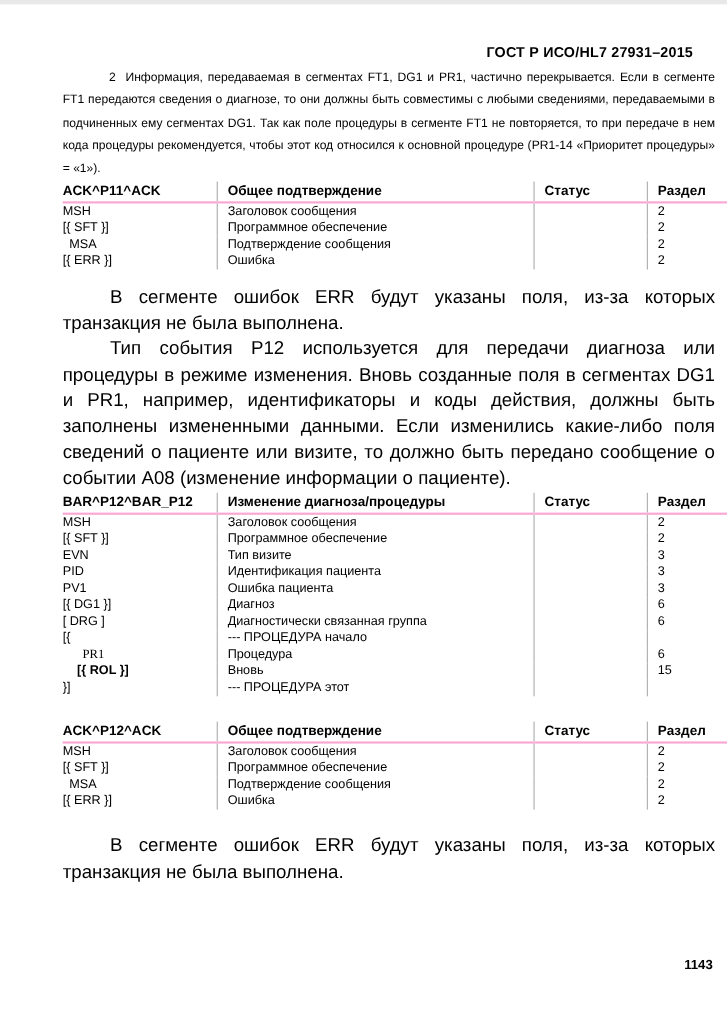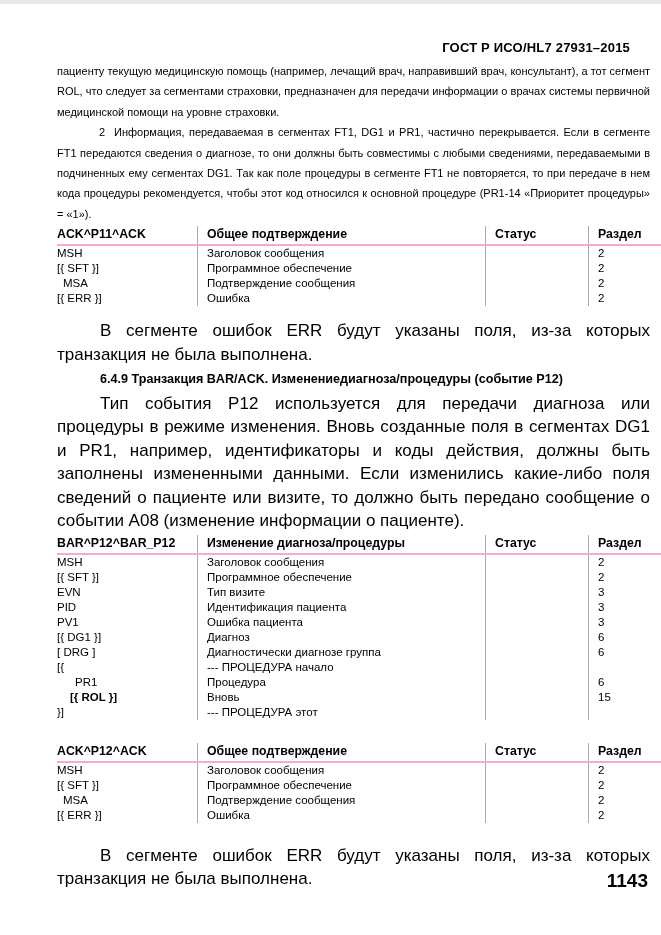--- a/index.html
+++ b/index.html
@@ -74,37 +74,36 @@
   table.message-table th:first-child,
   table.message-table td:first-child { padding-left: 0; }
   table.message-table th:nth-child(n+2),
   table.message-table td:nth-child(n+2) { border-left: 1px solid #ababab; }
   table.message-table th:nth-child(1) { width: 140px; }
   table.message-table th:nth-child(2) { width: 278px; }
   table.message-table th:nth-child(3) { width: 93px; }
   table.message-table th:nth-child(4) { width: 82px; }
   td.indent-1 { padding-left: 6px !important; }
   td.indent-2 { padding-left: 13px !important; font-weight: bold; }
-  td.indent-3 { padding-left: 18px !important; }
+  td.indent-3 { padding-left: 18px !important; font-family: Liberation Serif, serif; }
   .page-number {
     position: absolute;
     top: 866px;
     right: 13px;
-    font-size: 19px;
+    font-size: 12px;
     font-weight: bold;
   }
 </style>
 </head>
 <body>
 
 <div class="page">
 
   <div class="running-header">ГОСТ Р ИСО/HL7 27931–2015</div>
 
-  <p class="note-para">пациенту текущую медицинскую помощь (например, лечащий врач, направивший врач, консультант), а тот сегмент ROL, что следует за сегментами страховки, предназначен для передачи информации о врачах си­стемы первичной медицинской помощи на уровне страховки.</p>
 
   <p class="note-para indented">2&nbsp; Информация, передаваемая в сегментах FT1, DG1 и PR1, частично перекрывается. Если в сег­менте FT1 передаются сведения о диагнозе, то они должны быть совместимы с любыми сведениями, пере­даваемыми в подчиненных ему сегментах DG1. Так как поле процедуры в сегменте FT1 не повторяется, то при передаче в нем кода процедуры рекомендуется, чтобы этот код относился к основной процедуре (PR1-14 «Приоритет процедуры» = «1»).</p>
 
   <table class="message-table">
       <thead>
         <tr>
           <th>ACK^P11^ACK</th>
           <th>Общее подтверждение</th>
           <th>Статус</th>
           <th>Раздел</th>
@@ -133,21 +132,20 @@
           <td>[{ ERR }]</td>
           <td>Ошибка</td>
           <td></td>
           <td>2</td>
         </tr>
       </tbody>
     </table>
 
   <p class="body-para para-after-table">В сегменте ошибок ERR будут указаны поля, из-за которых транзакция не была вы­полнена.</p>
 
-  <h3 class="section-heading">6.4.9 Транзакция BAR/ACK. Изменениедиагноза/процедуры (событие P12)</h3>
 
   <p class="body-para">Тип события P12 используется для передачи диагноза или процедуры в режиме из­менения. Вновь созданные поля в сегментах DG1 и PR1, например, идентификаторы и коды действия, должны быть заполнены измененными данными. Если изменились какие-либо поля сведений о пациенте или визите, то должно быть передано сообщение о собы­тии A08 (изменение информации о пациенте).</p>
 
   <table class="message-table">
       <thead>
         <tr>
           <th>BAR^P12^BAR_P12</th>
           <th>Изменение диагноза/процедуры</th>
           <th>Статус</th>
           <th>Раздел</th>
@@ -185,21 +183,21 @@
           <td>3</td>
         </tr>
         <tr>
           <td>[{ DG1 }]</td>
           <td>Диагноз</td>
           <td></td>
           <td>6</td>
         </tr>
         <tr>
           <td>[ DRG ]</td>
-          <td>Диагностически диагнозе группа</td>
+          <td>Диагностически связанная группа</td>
           <td></td>
           <td>6</td>
         </tr>
         <tr>
           <td>[{</td>
           <td>--- ПРОЦЕДУРА начало</td>
           <td></td>
           <td></td>
         </tr>
         <tr>

